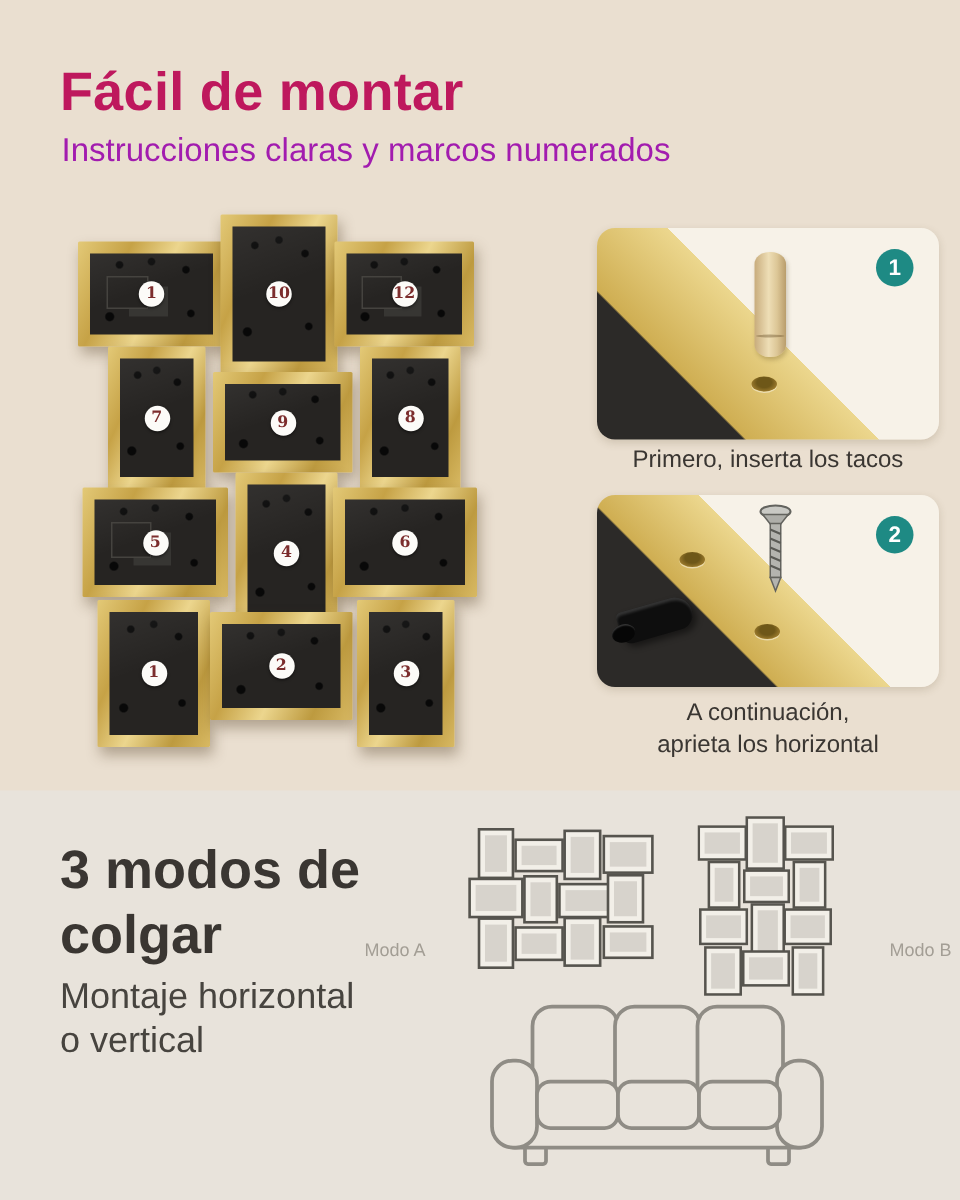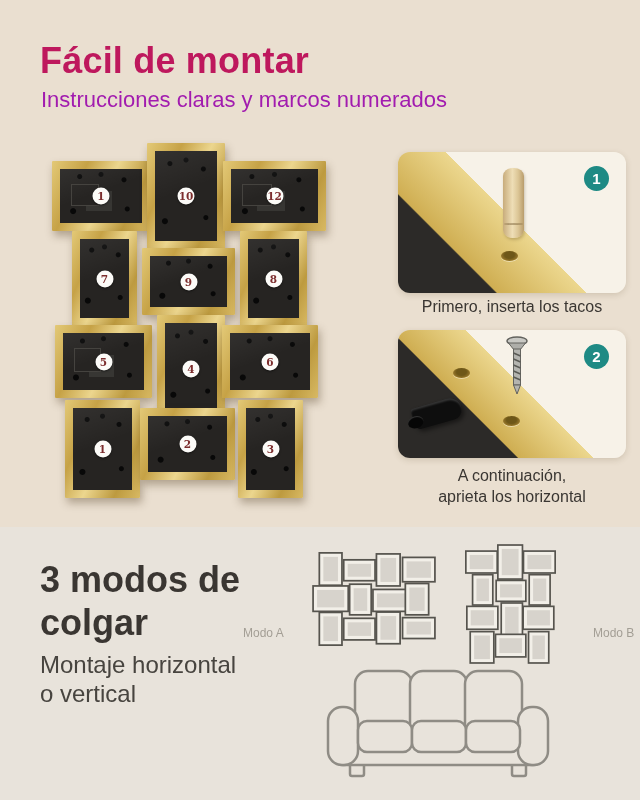--- a/index.html
+++ b/index.html
@@ -81,21 +81,21 @@
       <div class="frame hw" style="left: 0px; top: 18px; width: 98px; height: 70px;">
         <div class="frame-inner">
           <span class="num">1</span>
         </div>
       </div>
       <div class="frame" style="left: 95px; top: 0px; width: 78px; height: 106px;">
         <div class="frame-inner">
           <span class="num">10</span>
         </div>
       </div>
-      <div class="frame hw" style="left: 171px; top: 18px; width: 103px; height: 70px;">
+      <div class="frame hw" style="left: 171px; top: 18px; width: 93px; height: 70px;">
         <div class="frame-inner">
           <span class="num">12</span>
         </div>
       </div>
       <div class="frame" style="left: 20px; top: 88px; width: 65px; height: 95px;">
         <div class="frame-inner">
           <span class="num">7</span>
         </div>
       </div>
       <div class="frame" style="left: 90px; top: 105px; width: 93px; height: 67px;">

